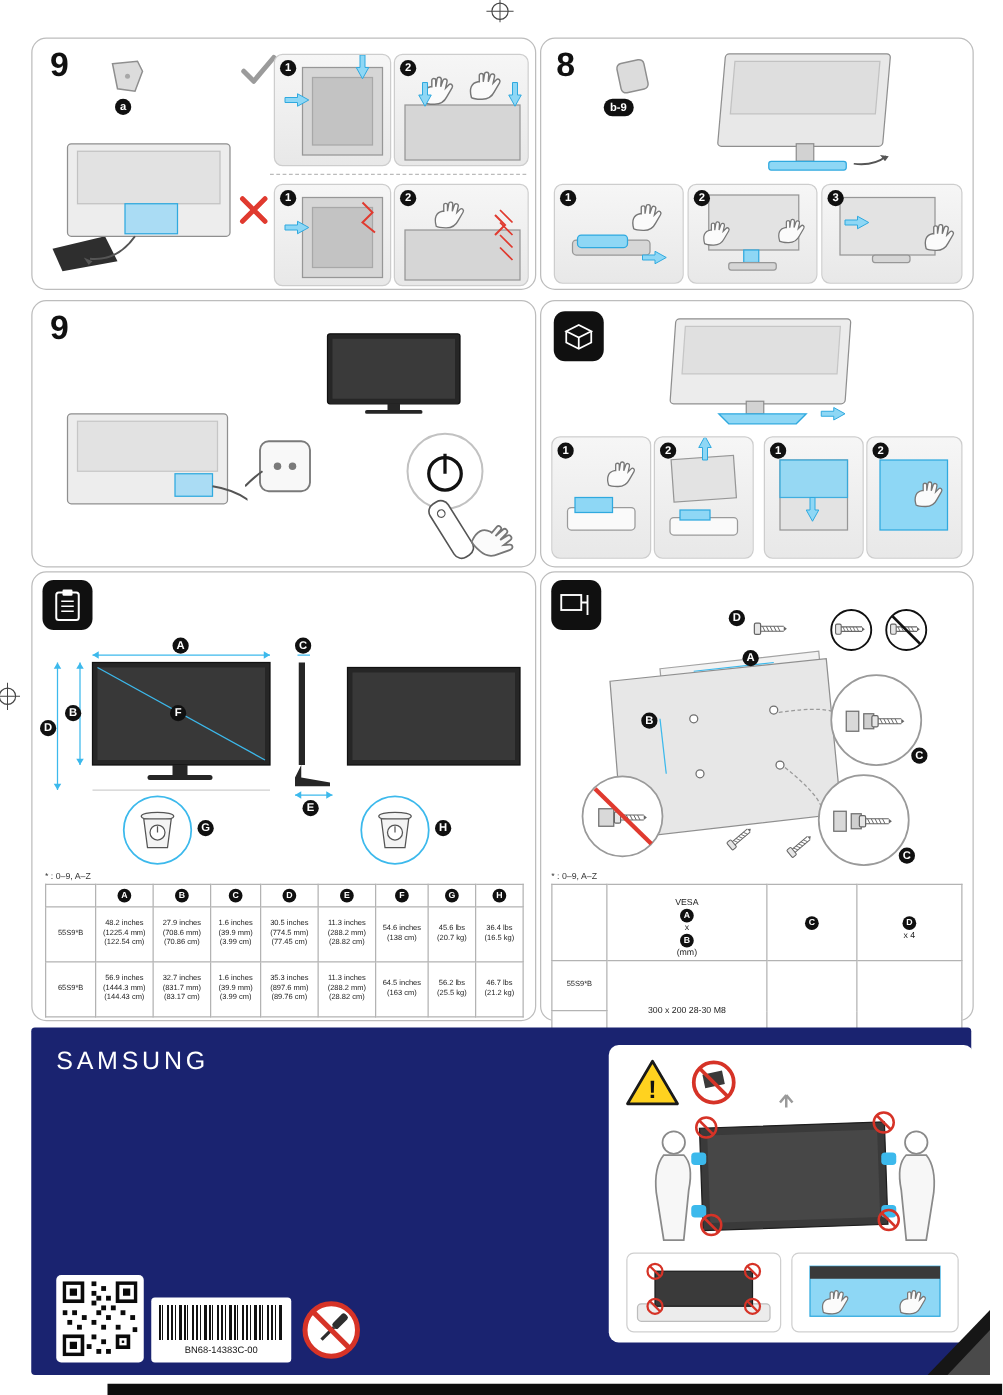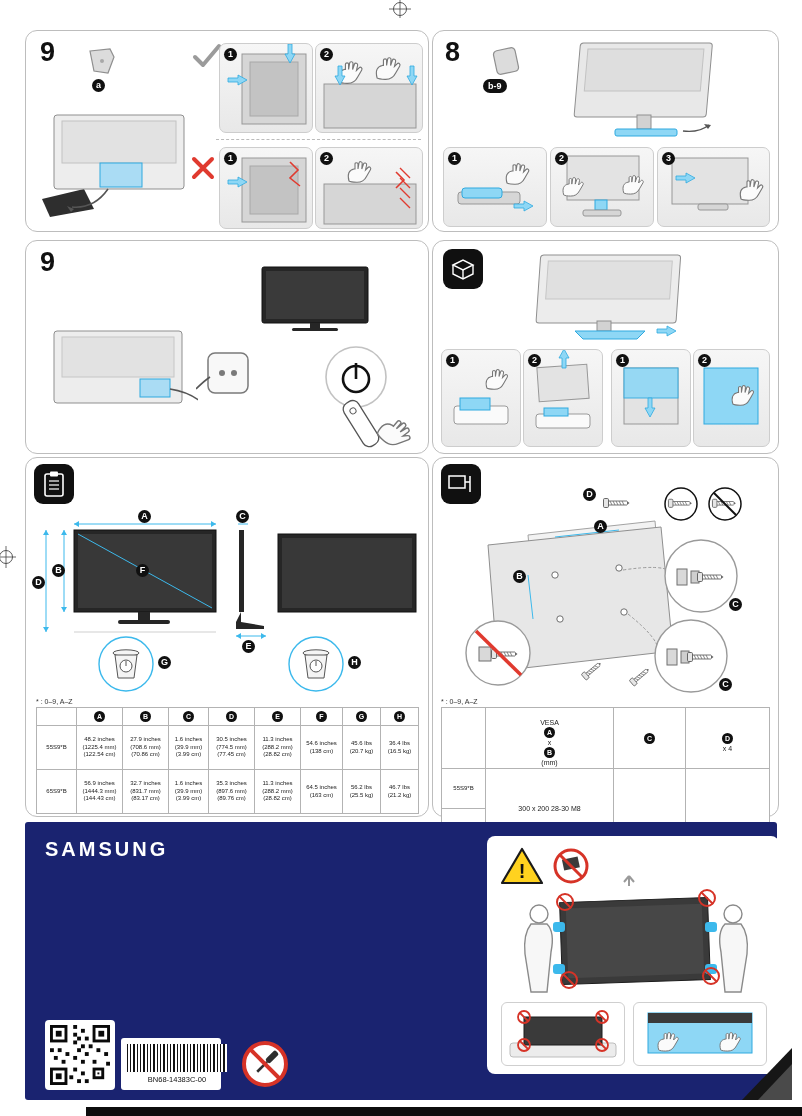--- a/index.html
+++ b/index.html
@@ -482,21 +482,21 @@
         <td rowspan="2"></td>
       </tr>
       <tr style="height:40px">
         <td>65S9*B</td>
       </tr>
     </tbody>
       </table>
   </section>
 
   <section class="abs" style="left:25px;top:822px;width:752px;height:278px;background:#1a2370;border-radius:3px">
-    <div class="abs" style="left:20px;top:16px;color:#fff;font-weight:bold;font-size:20px;letter-spacing:3px">SAMSUNG</div>
+    <div class="abs" style="left:20px;top:16px;color:#fff;font-weight:normal;font-size:20px;letter-spacing:3px">SAMSUNG</div>
 
 
     <div class="abs" style="left:20px;top:198px;width:70px;height:70px;background:#fff;border-radius:4px;display:flex;align-items:center;justify-content:center">
       <svg width="60" height="60" viewBox="0 0 62 62">
         <g fill="#0a0a0a">
           <rect x="0" y="0" width="18" height="18"></rect>
             <rect x="44" y="0" width="18" height="18"></rect>
             <rect x="0" y="44" width="18" height="18"></rect>
         </g>
         <g fill="#fff">
@@ -534,21 +534,21 @@
             <rect x="32" y="48" width="4" height="4"></rect>
           <rect x="20" y="52" width="4" height="4"></rect>
             <rect x="28" y="56" width="4" height="4"></rect>
             <rect x="36" y="56" width="4" height="4"></rect>
         </g>
         <rect x="47" y="47" width="6" height="6" fill="#fff"></rect>
           <rect x="49" y="49" width="2" height="2" fill="#0a0a0a"></rect>
       </svg>
     </div>
 
-    <div class="abs" style="left:96px;top:216px;width:100px;height:52px;background:#fff;border-radius:3px">
+    <div class="abs" style="left:96px;top:216px;width:112px;height:52px;background:#fff;border-radius:3px">
       <div class="abs" style="left:6px;top:6px;width:100px;height:28px;background:repeating-linear-gradient(90deg,#111 0 1.5px,#fff 1.5px 3px,#111 3px 3.8px,#fff 3.8px 6.5px,#111 6.5px 8.5px,#fff 8.5px 10px)"></div>
       <div class="abs" style="left:0;top:37px;width:112px;text-align:center;font-size:7.5px;color:#111">BN68-14383C-00</div>
     </div>
 
     <svg class="abs" style="left:216px;top:218px" width="48" height="48">
       <circle cx="24" cy="24" r="21" fill="#fff" stroke="#d63327" stroke-width="4"></circle>
       <g transform="rotate(45 24 24)">
         <rect x="21" y="7" width="6" height="14" rx="2" fill="#2e2e2e"></rect>
         <rect x="22.7" y="21" width="2.6" height="14" fill="#2e2e2e"></rect>
       </g>

